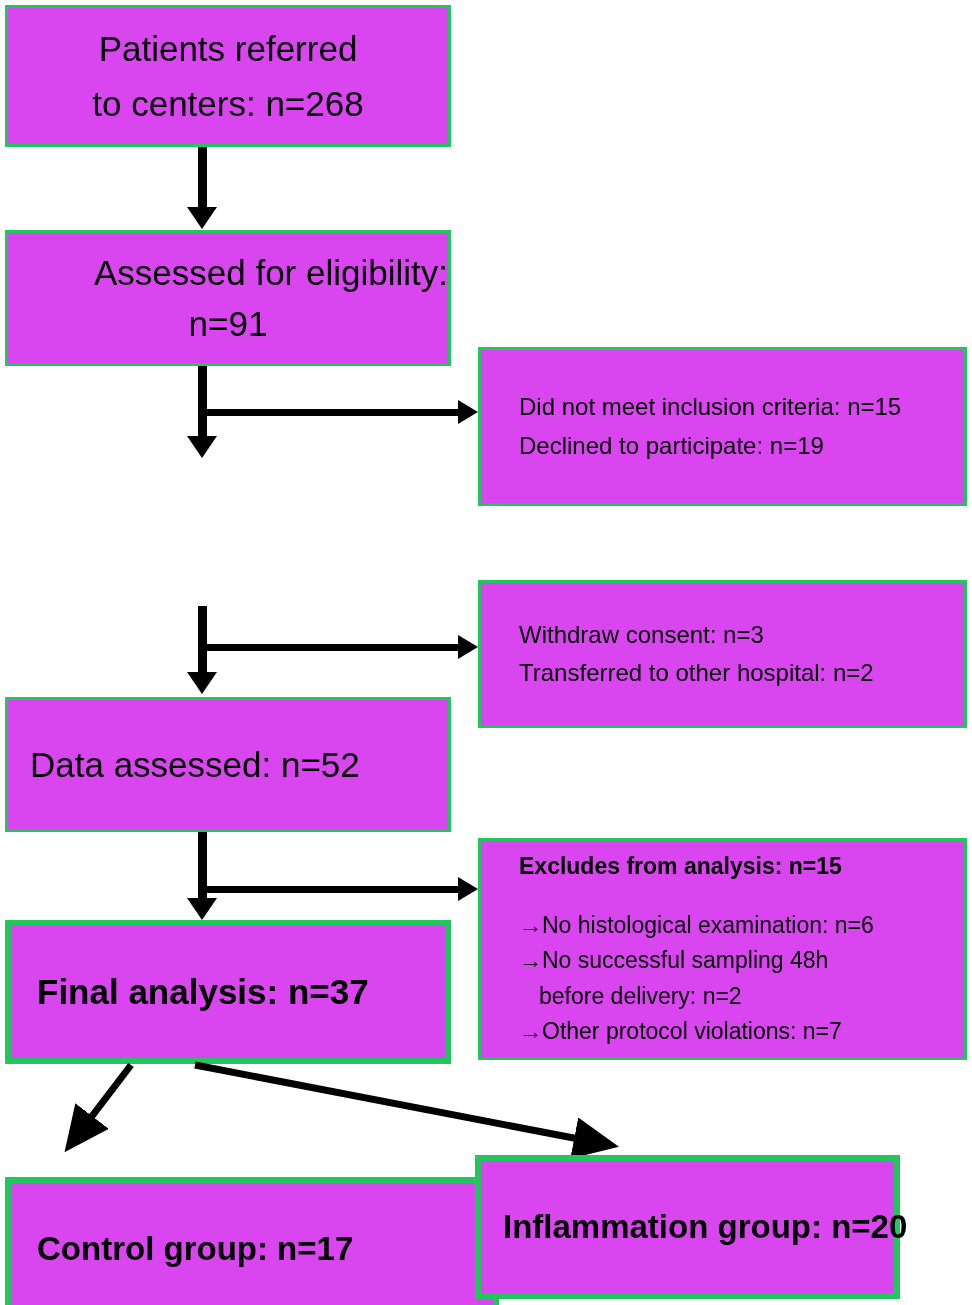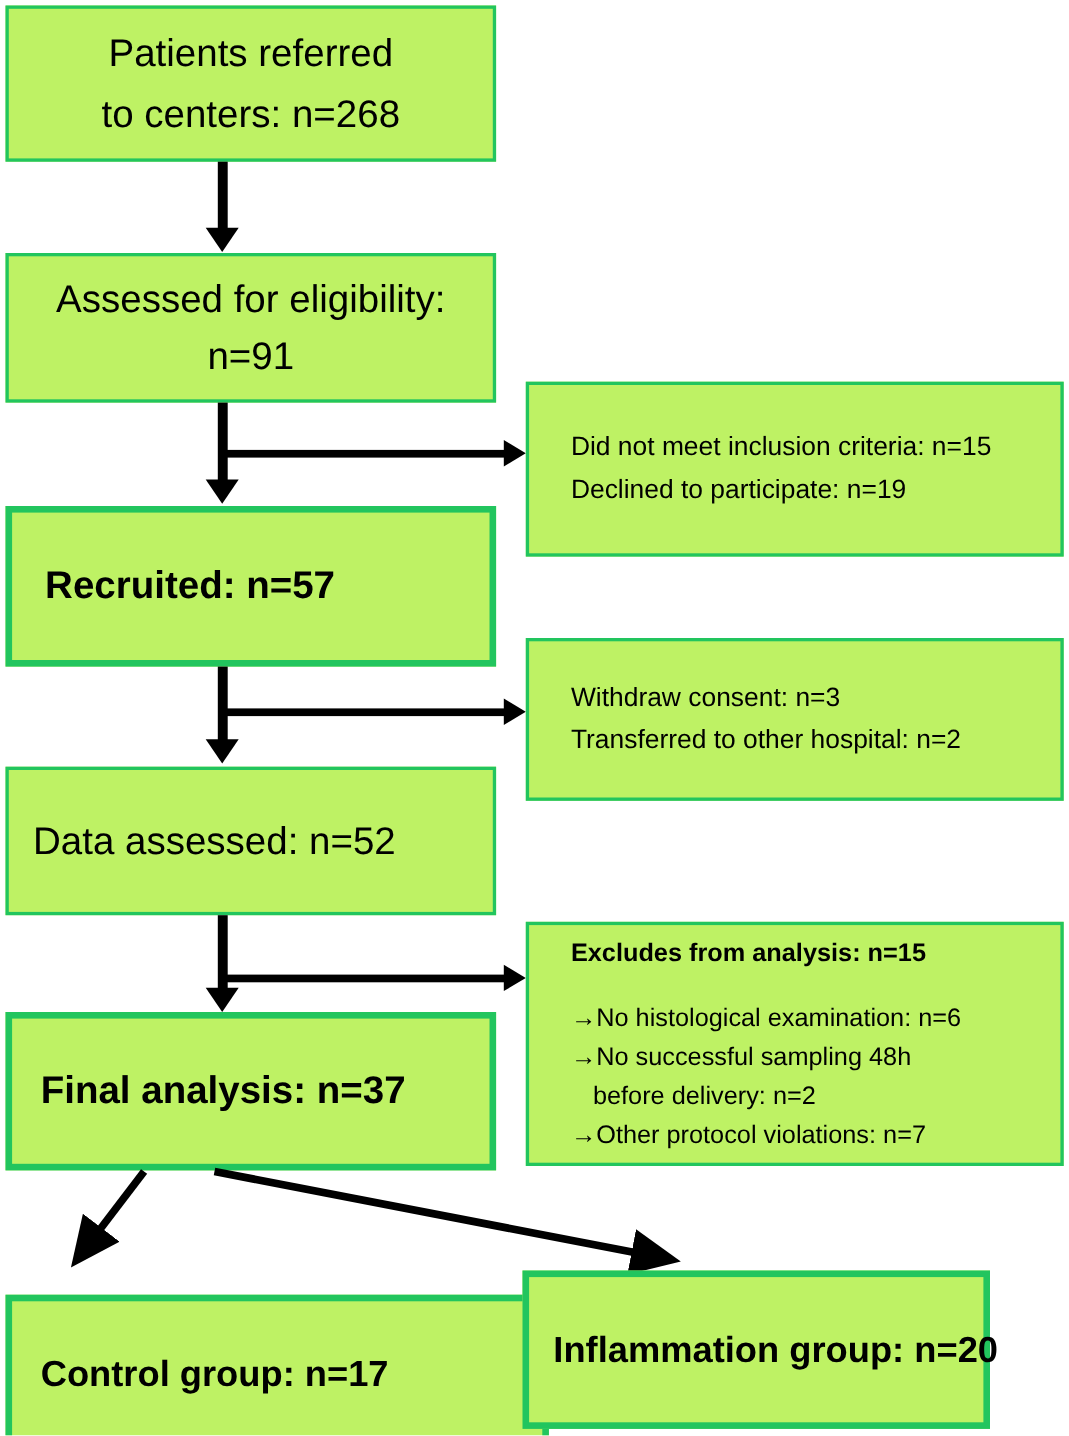--- a/index.html
+++ b/index.html
@@ -13,21 +13,21 @@
     width: 972px;
     height: 1305px;
     background: #ffffff;
     font-family: "Liberation Sans", sans-serif;
     color: #000000;
     overflow: hidden;
   }
   .node {
     position: absolute;
     box-sizing: border-box;
-    background: #bef264;
+    background: #d946ef;
     border: 2px solid #22c55e;
     display: flex;
     flex-direction: column;
     justify-content: center;
   }
   .node.thick {
     border-width: 6px;
   }
   .node.thin {
     border-width: 3px;
@@ -41,21 +41,21 @@
   .left { text-align: left; }
   .bold { font-weight: bold; }
 
   
   #node-referred { left: 5px;  top: 5px;   width: 446px; height: 142px; }
   #node-referred .line { font-size: 35px; }
   #node-referred .line:first-child { margin-bottom: 14px; }
 
   #node-eligibility { left: 5px; top: 230px; width: 446px; height: 136px; }
   #node-eligibility .line { font-size: 35px; }
-  #node-eligibility .l1 { margin-bottom: 10px; }
+  #node-eligibility .l1 { margin-bottom: 10px; text-align: right; }
 
   #node-recruited { left: 5px; top: 460px; width: 446px; height: 146px; }
   #node-recruited .line { font-size: 35px; padding-left: 30px; }
 
   #node-data-assessed { left: 5px; top: 697px; width: 446px; height: 135px; }
   #node-data-assessed .line { font-size: 35px; padding-left: 22px; }
 
   #node-final { left: 5px; top: 920px; width: 446px; height: 144px; }
   #node-final .line { font-size: 35px; padding-left: 26px; }
 
@@ -127,23 +127,20 @@
   <div class="conn v-stem" style="left:198px; top:366px; height:72px;"></div>
   <div class="arrow-down" style="left:187px; top:436px;"></div>
   <div class="conn h-stem" style="left:202px; top:409px; width:258px;"></div>
   <div class="arrow-right" style="left:458px; top:400px;"></div>
 
   <div class="node thin" id="node-excl-screening">
     <span class="line left">Did not meet inclusion criteria: n=15</span>
     <span class="line left">Declined to participate: n=19</span>
   </div>
 
-  <div class="node thick" id="node-recruited">
-    <span class="line left bold">Recruited: n=57</span>
-  </div>
 
   <div class="conn v-stem" style="left:198px; top:606px; height:68px;"></div>
   <div class="arrow-down" style="left:187px; top:672px;"></div>
   <div class="conn h-stem" style="left:202px; top:644px; width:258px;"></div>
   <div class="arrow-right" style="left:458px; top:635px;"></div>
 
   <div class="node thin" id="node-excl-withdraw">
     <span class="line left">Withdraw consent: n=3</span>
     <span class="line left">Transferred to other hospital: n=2</span>
   </div>

